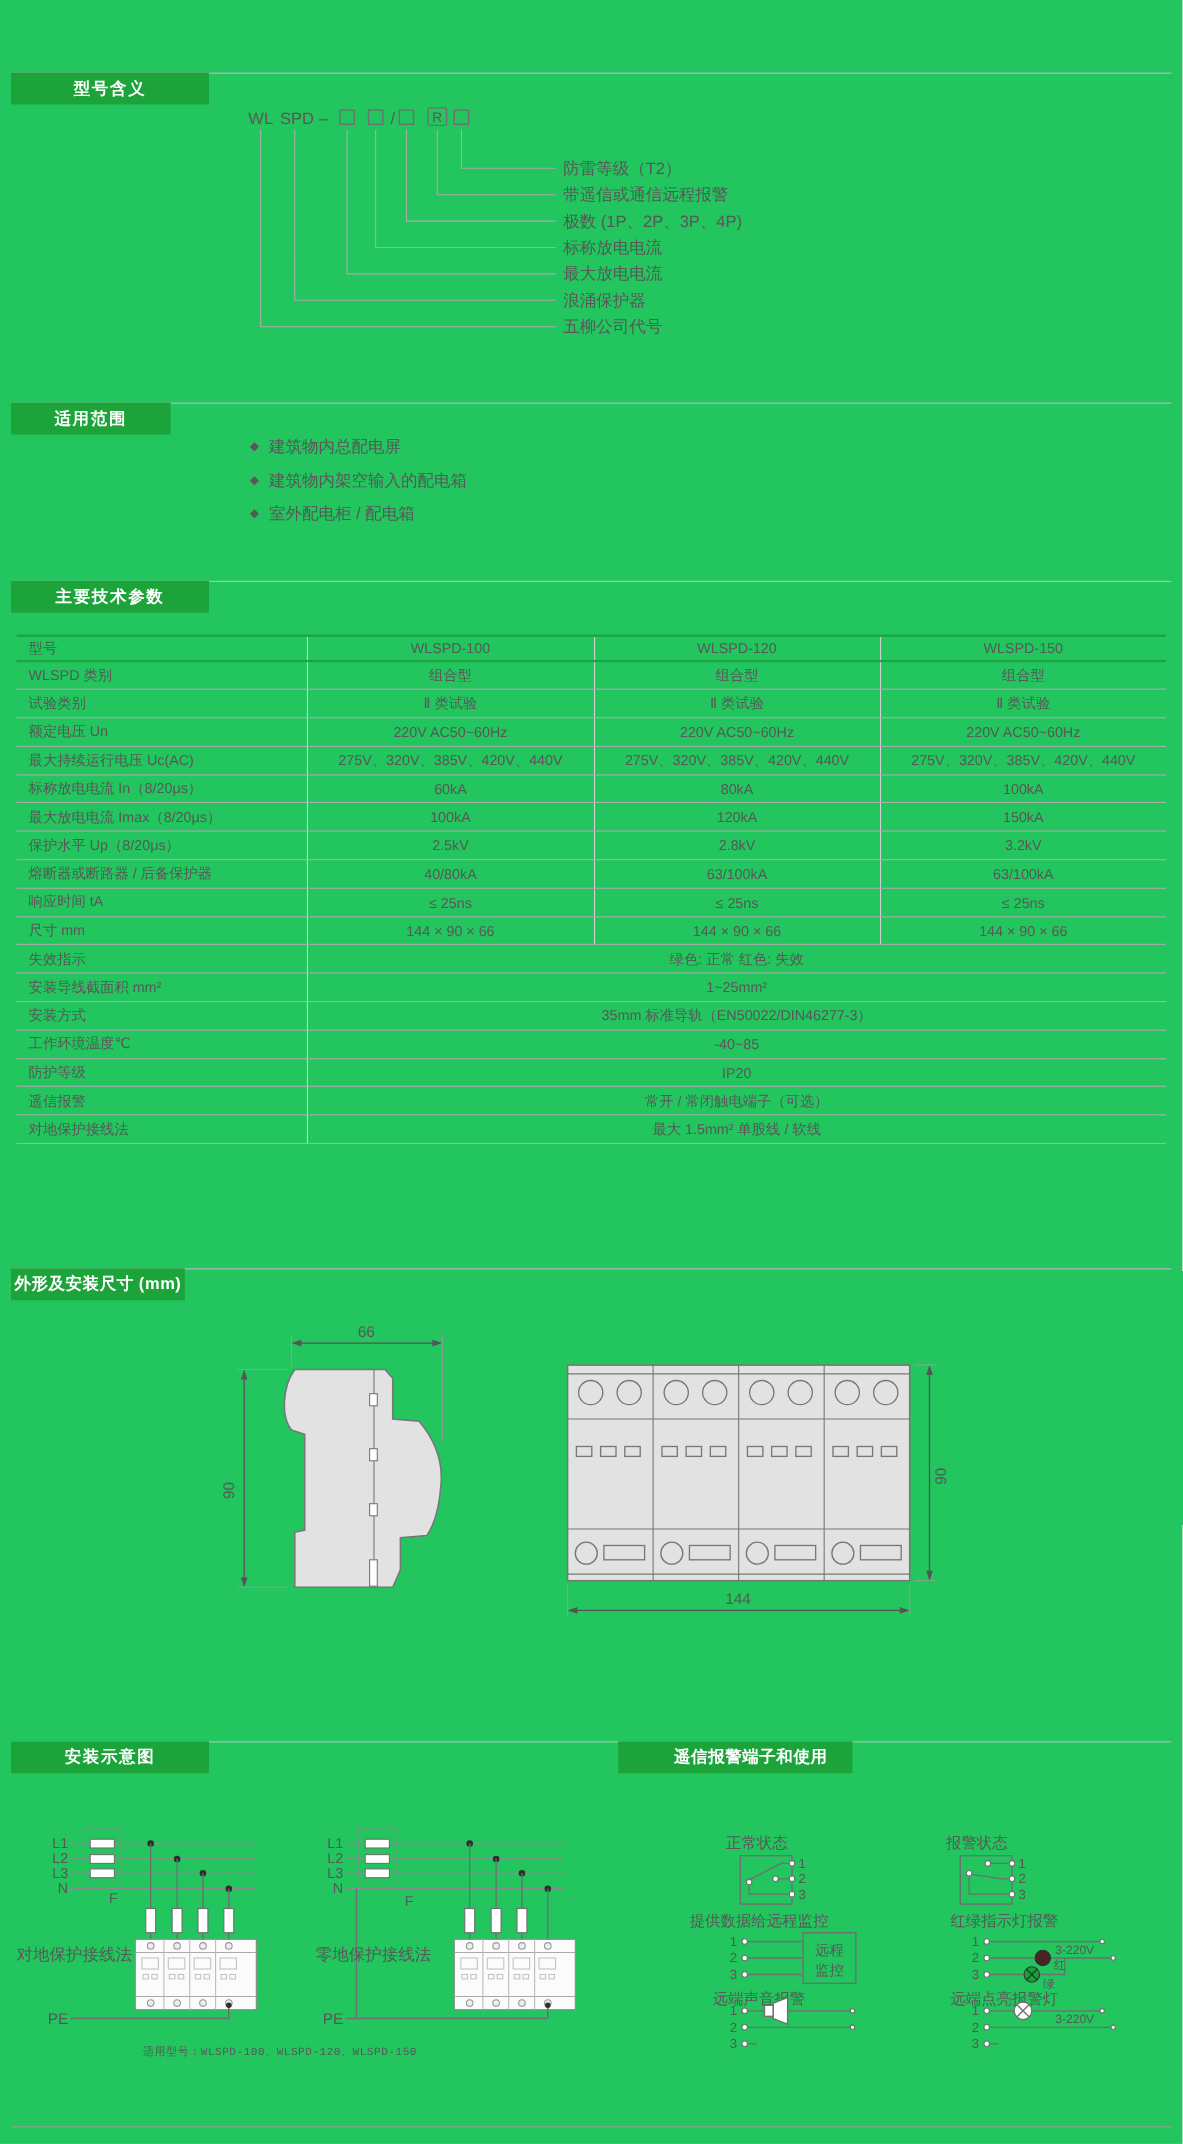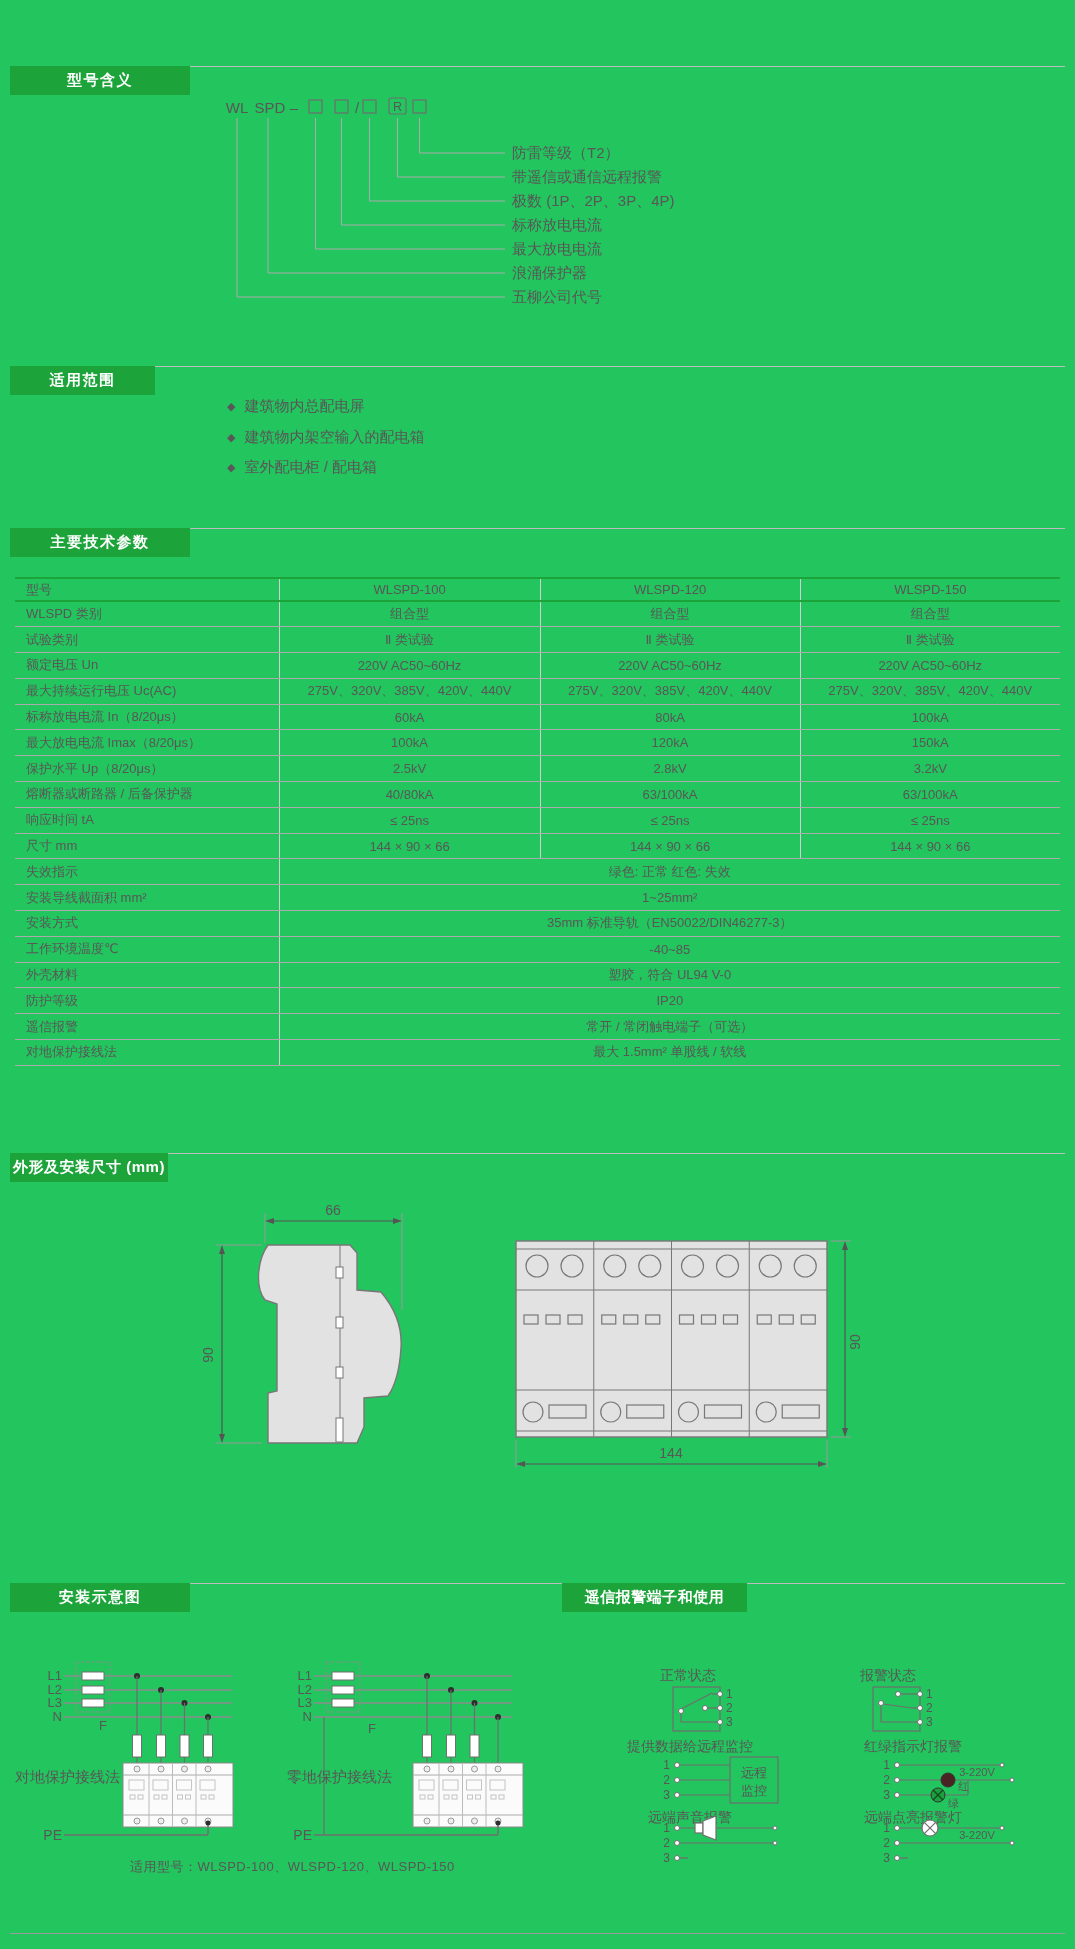--- a/index.html
+++ b/index.html
@@ -15,21 +15,21 @@
   table.param{border-collapse:collapse;table-layout:fixed;width:1045px;border-top:2px solid var(--green);}
   table.param col.c1{width:264px}table.param col.c2{width:261px}
   table.param col.c3{width:260px}table.param col.c4{width:260px}
   table.param tr{height:25.8px;}
   table.param thead tr{height:23px;border-bottom:2px solid var(--green);}
   table.param th,table.param td{font-size:13px;font-weight:normal;color:var(--txt);padding:0;
         border-bottom:1px solid #ababab;}
   table.param th:not(:last-child),table.param td:not(:last-child){border-right:1px solid #cfcfcf;}
   table.param .lbl{text-align:left;padding-left:11px;}
   table.param .val{text-align:center;}
-  .models-note{position:absolute;font-size:13px;color:var(--txt);letter-spacing:0.5px;}
+  .models-note{position:absolute;font-size:10px;color:var(--txt);letter-spacing:0.5px;font-family:Liberation Mono, monospace;}
   svg.layer{position:absolute;}
   text{fill:var(--txt);}
 </style>
 </head>
 <body>
 
 <div class="page">
 
   <div class="rule" style="top:66px;"></div>
   <div class="badge" style="left:10px;top:66px;width:180px;">型号含义</div>
@@ -173,24 +173,20 @@
           <td class="lbl">安装导线截面积 mm²</td>
           <td class="val" colspan="3">1~25mm²</td>
         </tr>
         <tr>
           <td class="lbl">安装方式</td>
           <td class="val" colspan="3">35mm 标准导轨（EN50022/DIN46277-3）</td>
         </tr>
         <tr>
           <td class="lbl">工作环境温度℃</td>
           <td class="val" colspan="3">-40~85</td>
-        </tr>
-        <tr>
-          <td class="lbl">外壳材料</td>
-          <td class="val" colspan="3">塑胶，符合 UL94 V-0</td>
         </tr>
         <tr>
           <td class="lbl">防护等级</td>
           <td class="val" colspan="3">IP20</td>
         </tr>
         <tr>
           <td class="lbl">遥信报警</td>
           <td class="val" colspan="3">常开 / 常闭触电端子（可选）</td>
         </tr>
         <tr>
@@ -292,21 +288,21 @@
       </g>
       <line x1="845" y1="54" x2="845" y2="244" stroke="#555" stroke-width="1.2"></line>
       <polygon points="845,51 842,60 848,60" fill="#555"></polygon>
       <polygon points="845,247 842,238 848,238" fill="#555"></polygon>
       <text transform="translate(860,152) rotate(-90)" text-anchor="middle" font-size="14">90</text>
     </g>
   </svg>
 
   <div class="rule" style="top:1583px;"></div>
   <div class="badge" style="left:10px;top:1583px;width:180px;">安装示意图</div>
-  <div class="badge" style="left:562px;top:1583px;width:185px;letter-spacing:0.5px;">遥信报警端子和使用</div>
+  <div class="badge" style="left:562px;top:1583px;width:185px;letter-spacing:0.5px;padding-left:28px;">遥信报警端子和使用</div>
 
   <svg class="layer" style="left:0;top:1630px;" width="540" height="250" viewBox="0 0 540 250">
     <defs>
       <g id="spd-dev">
         <rect x="0" y="0" width="110" height="64" fill="#fbfbfb" stroke="#8a8a8a" stroke-width="1"></rect>
         <line x1="0" y1="12" x2="110" y2="12" stroke="#aaa" stroke-width="1"></line>
         <line x1="0" y1="52" x2="110" y2="52" stroke="#aaa" stroke-width="1"></line>
         <line x1="26" y1="0" x2="26" y2="64" stroke="#bbb" stroke-width="1"></line>
         <line x1="49.5" y1="0" x2="49.5" y2="64" stroke="#bbb" stroke-width="1"></line>
         <line x1="73" y1="0" x2="73" y2="64" stroke="#bbb" stroke-width="1"></line>

